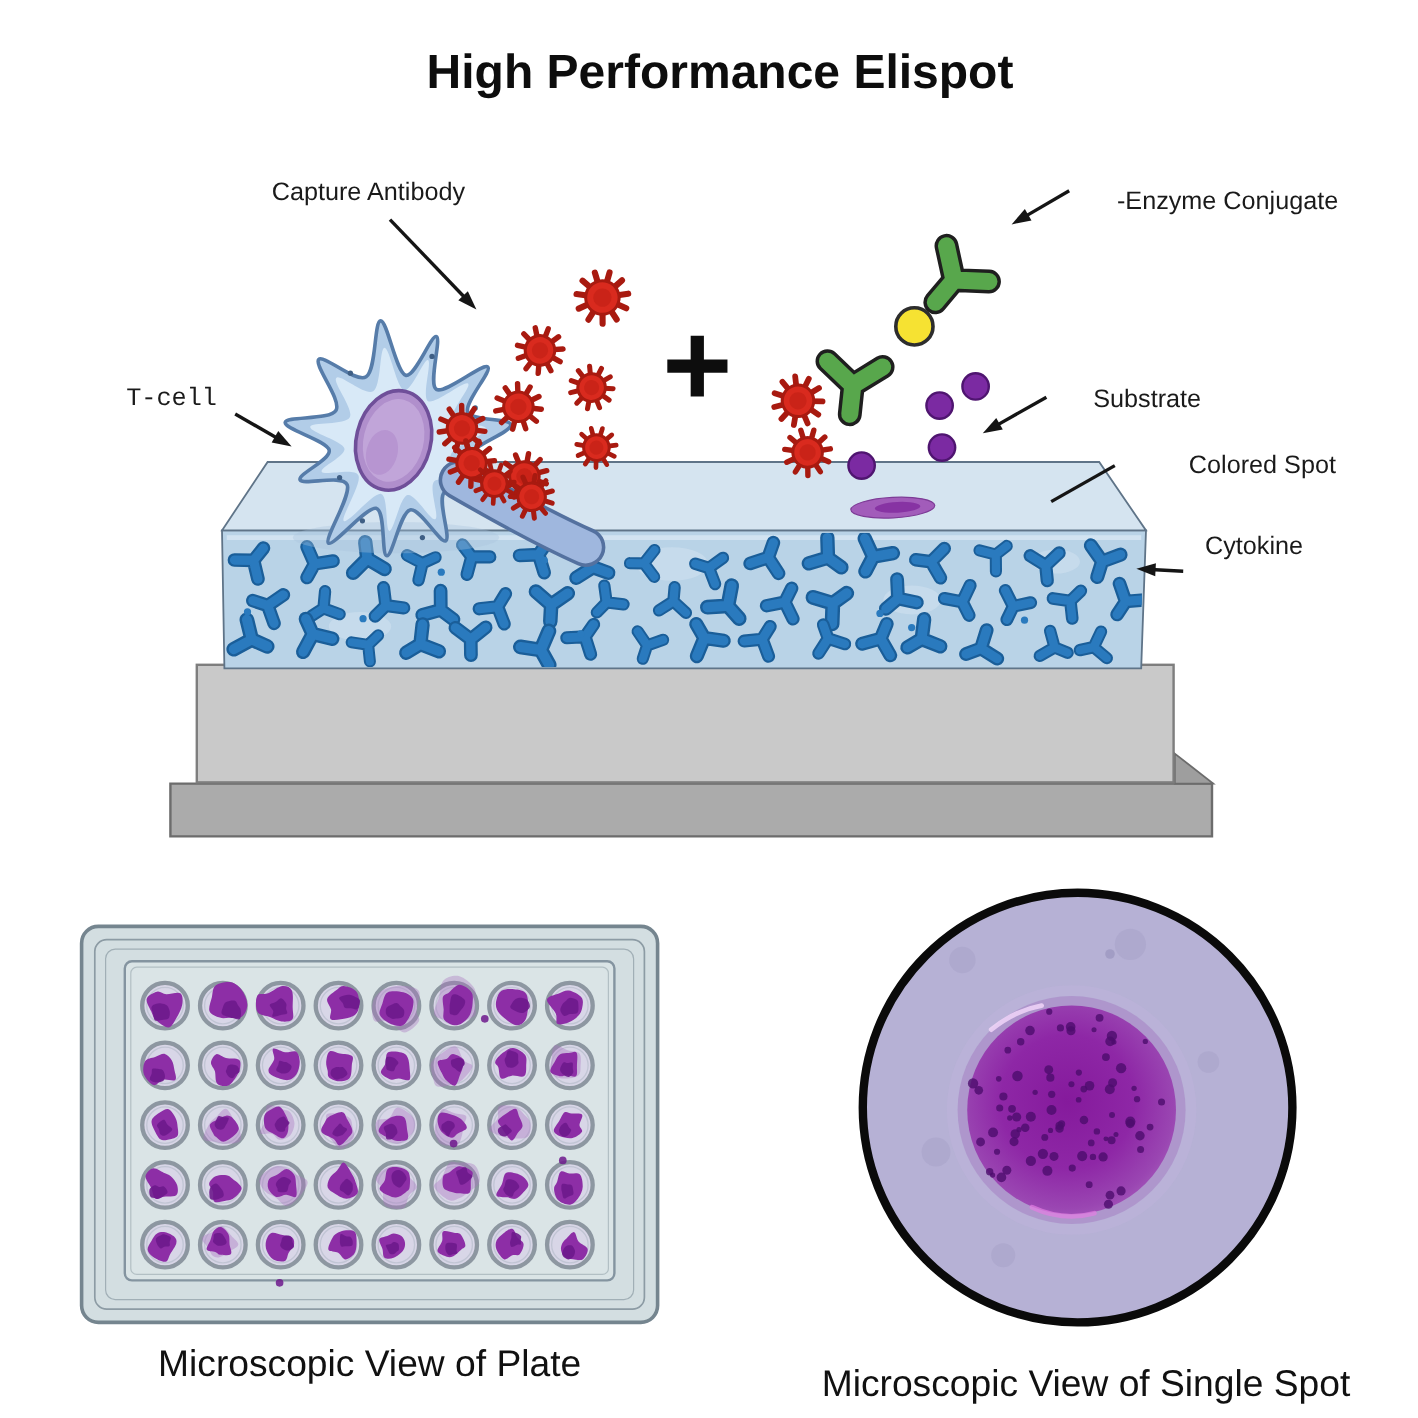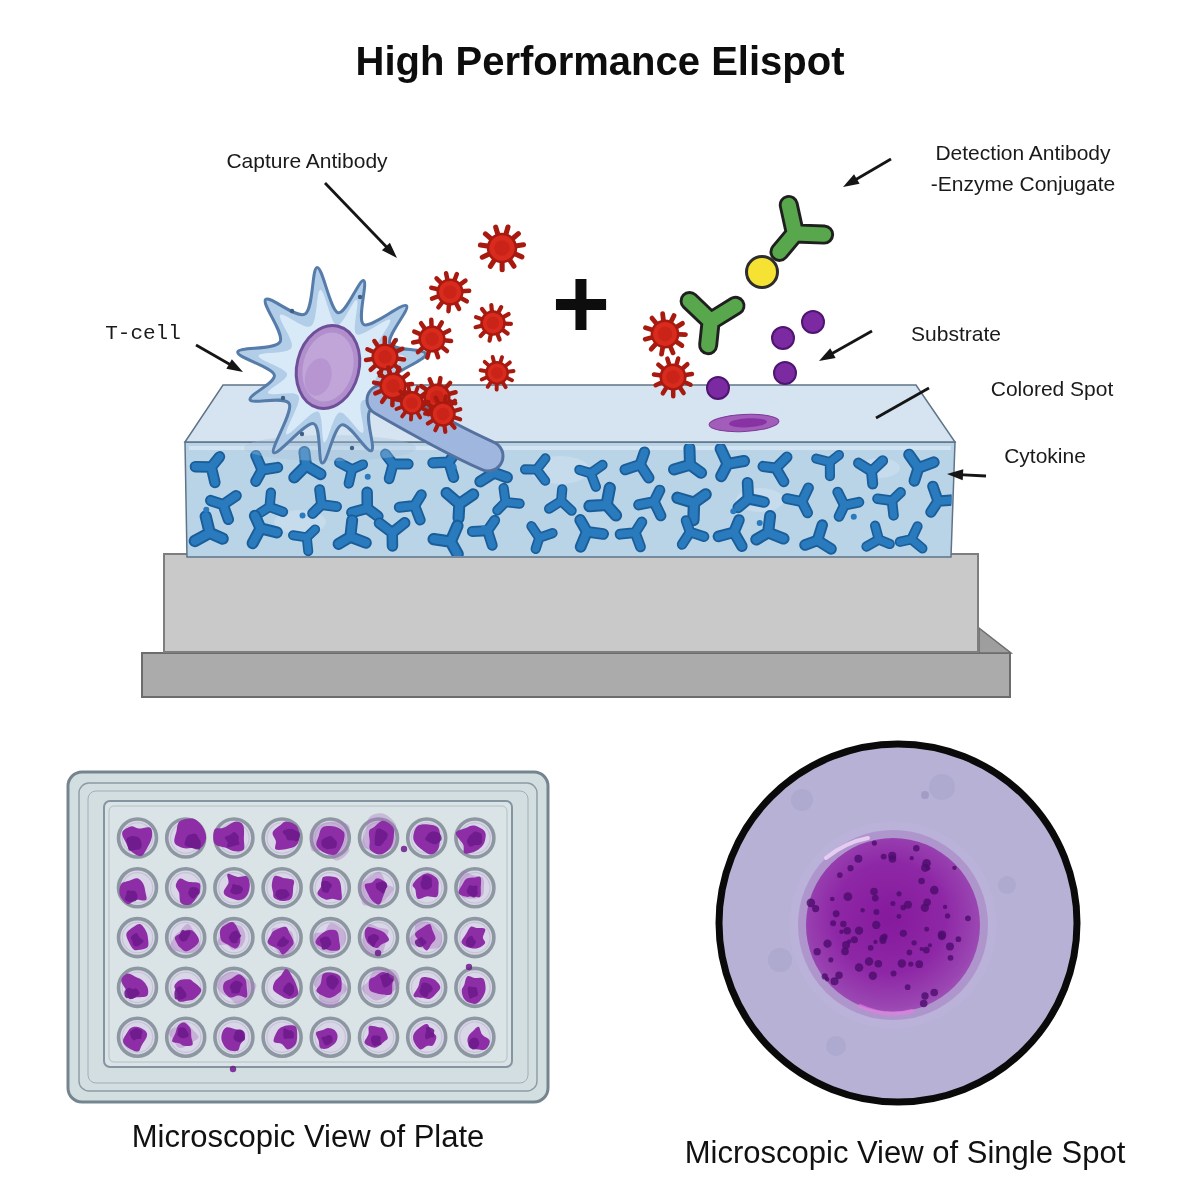--- a/index.html
+++ b/index.html
@@ -878,21 +878,20 @@
         </g>
     </g>
   </g>
 </svg>
 
 <div class="title">High Performance Elispot</div>
 
 <div class="label lbl-capture">Capture Antibody</div>
 <div class="label lbl-tcell">T-cell</div>
 <div class="label lbl-detection">
-  <div>Detection Antibody</div>
   <div>-Enzyme Conjugate</div>
 </div>
 <div class="label lbl-substrate">Substrate</div>
 <div class="label lbl-coloredspot">Colored Spot</div>
 <div class="label lbl-cytokine">Cytokine</div>
 
 <div class="caption cap-plate">Microscopic View of Plate</div>
 <div class="caption cap-spot">Microscopic View of Single Spot</div>
 
 </body></html>

